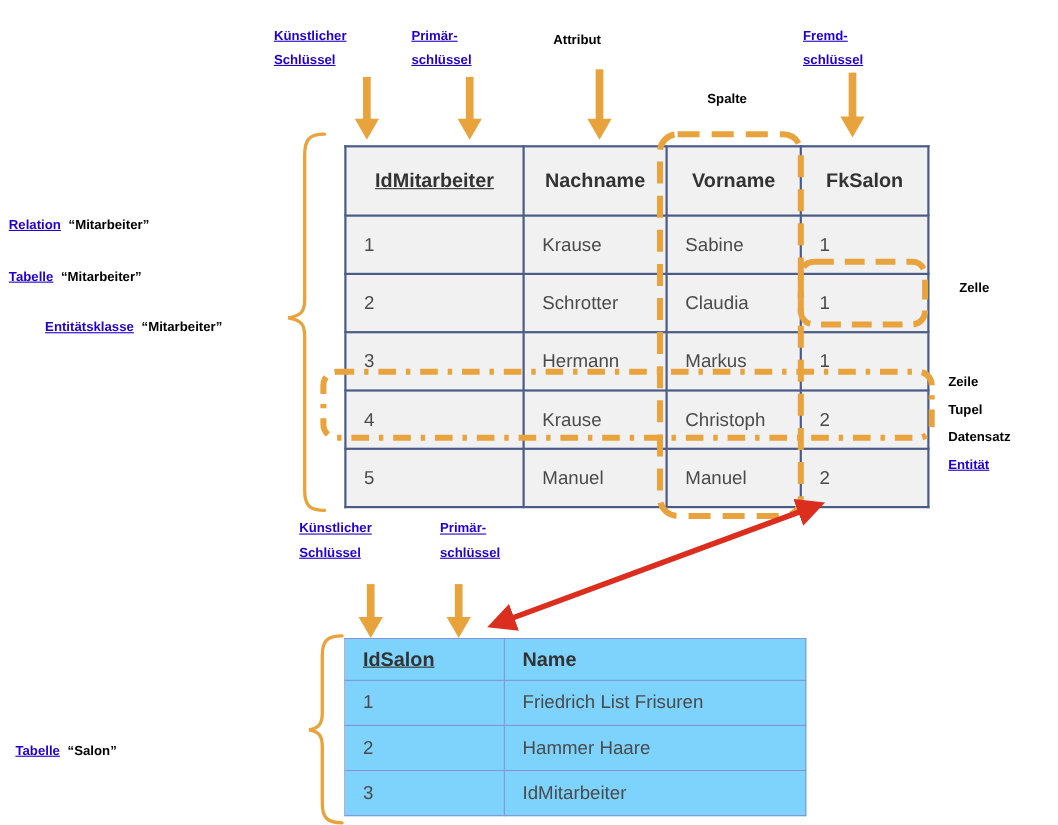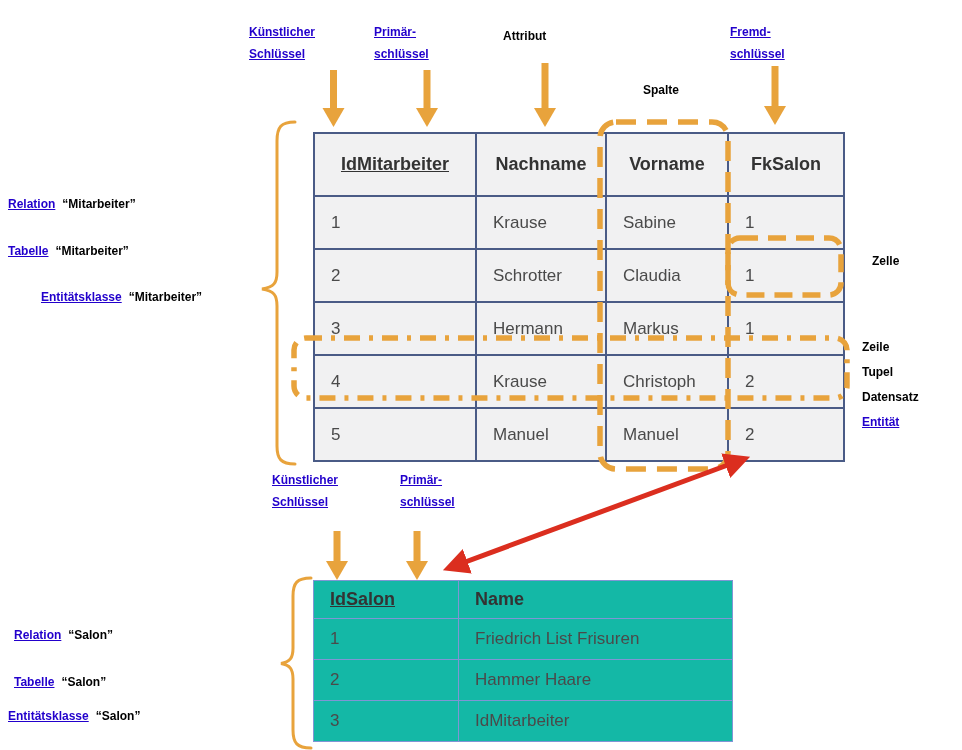--- a/index.html
+++ b/index.html
@@ -4,21 +4,21 @@
 <style>
   html,body{margin:0;padding:0;background:#fff;}
   .canvas{position:relative;width:962px;height:750px;background:#ffffff;overflow:hidden;
           font-family:"Liberation Sans",sans-serif;}
   .lbl{position:absolute;font-size:12px;font-weight:bold;color:#000;line-height:22px;white-space:nowrap;}
   .link{color:#2200CC;text-decoration:underline;}
   .plain{color:#000;}
   .term{margin-right:7px;text-align:center;}
   table{position:absolute;border-collapse:collapse;table-layout:fixed;}
   .t1 th,.t1 td{border:2px solid #4A5B86;background:#F1F1F2;}
-  .t2 th,.t2 td{border:1.5px solid #8095D5;background:#14b8a6;}
+  .t2 th,.t2 td{border:1.5px solid #8095D5;background:#7dd3fc;}
   th{font-size:18px;font-weight:bold;color:#333;}
   td{font-size:17px;font-weight:normal;color:#4A4A4A;text-align:left;padding-left:16px;}
   .t1 th{text-align:center;padding:0 4px;}
   .t2 th{text-align:left;padding-left:16px;}
   .t1 tr{height:53px;} .t1 tr.hdr{height:63px;}
   .t2 tr{height:41px;} .t2 tr.hdr{height:38px;}
   .u{text-decoration:underline;}
   .overlay{position:absolute;left:0;top:0;pointer-events:none;}
   .rellbl1{color:#000;}
 </style>
@@ -135,28 +135,22 @@
   <div class="lbl link" style="left:272px;top:469px;">
     <span>Künstlicher</span><br>
     <span>Schlüssel</span>
   </div>
   <div class="lbl link" style="left:400px;top:469px;">
     <span>Primär-</span><br>
     <span>schlüssel</span>
   </div>
 
 
-  <div class="lbl" style="left:14px;top:624px;">
-    <span class="link term">Relation</span><span class="plain">“Salon”</span>
-  </div>
   <div class="lbl" style="left:14px;top:671px;">
     <span class="link term">Tabelle</span><span class="plain">“Salon”</span>
-  </div>
-  <div class="lbl" style="left:8px;top:705px;">
-    <span class="link term">Entitätsklasse</span><span class="plain">“Salon”</span>
   </div>
 
   <svg class="overlay" width="962" height="750" viewBox="0 0 962 750">
     <defs>
       <marker id="redhead" viewBox="0 0 10 10" refX="7.5" refY="5" markerWidth="5.2" markerHeight="5.2" orient="auto-start-reverse">
         <path d="M0,0 L10,5 L0,10 z" fill="#DB2E1F"></path>
       </marker>
     </defs>
 
     <g fill="#E8A33C">

